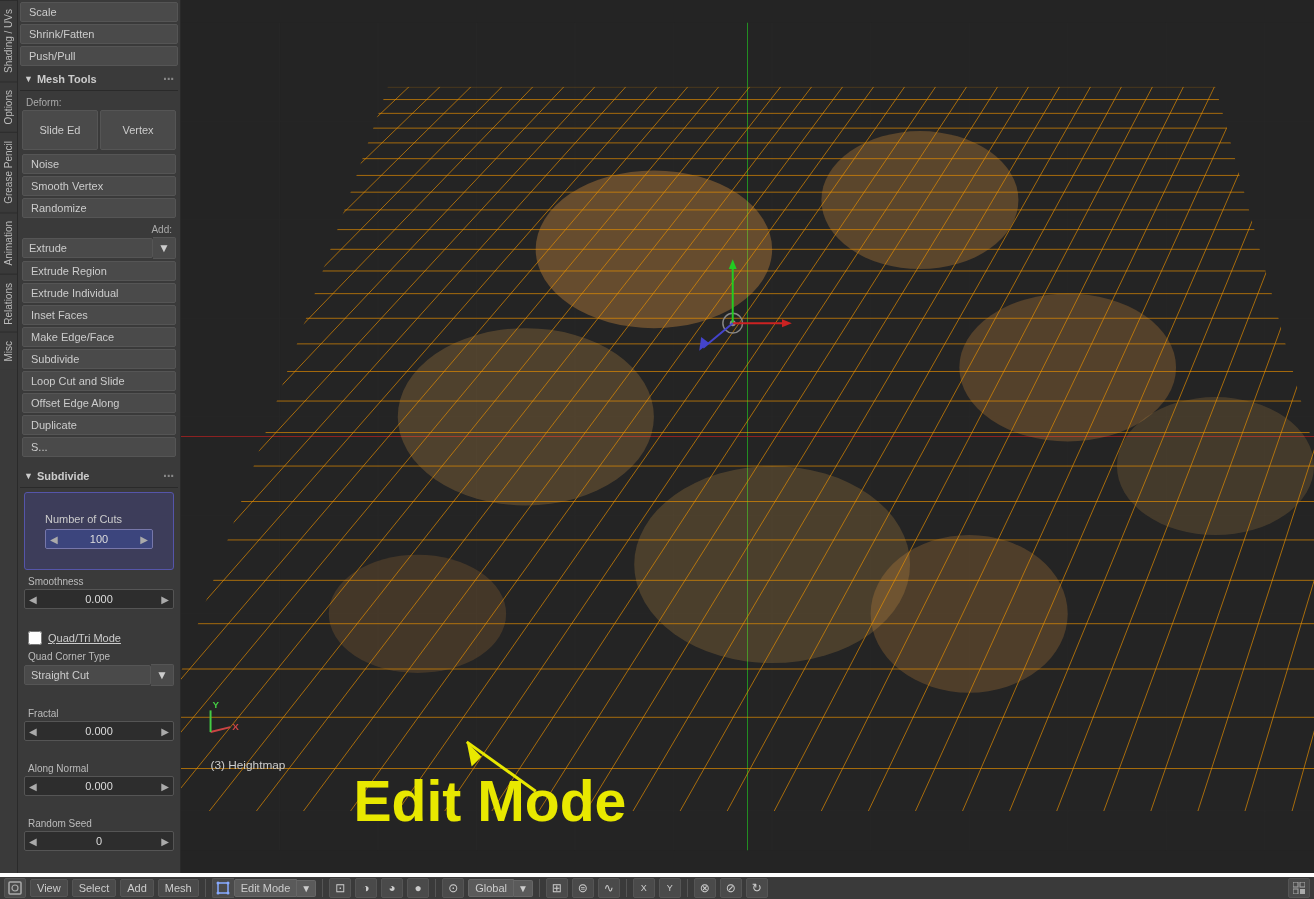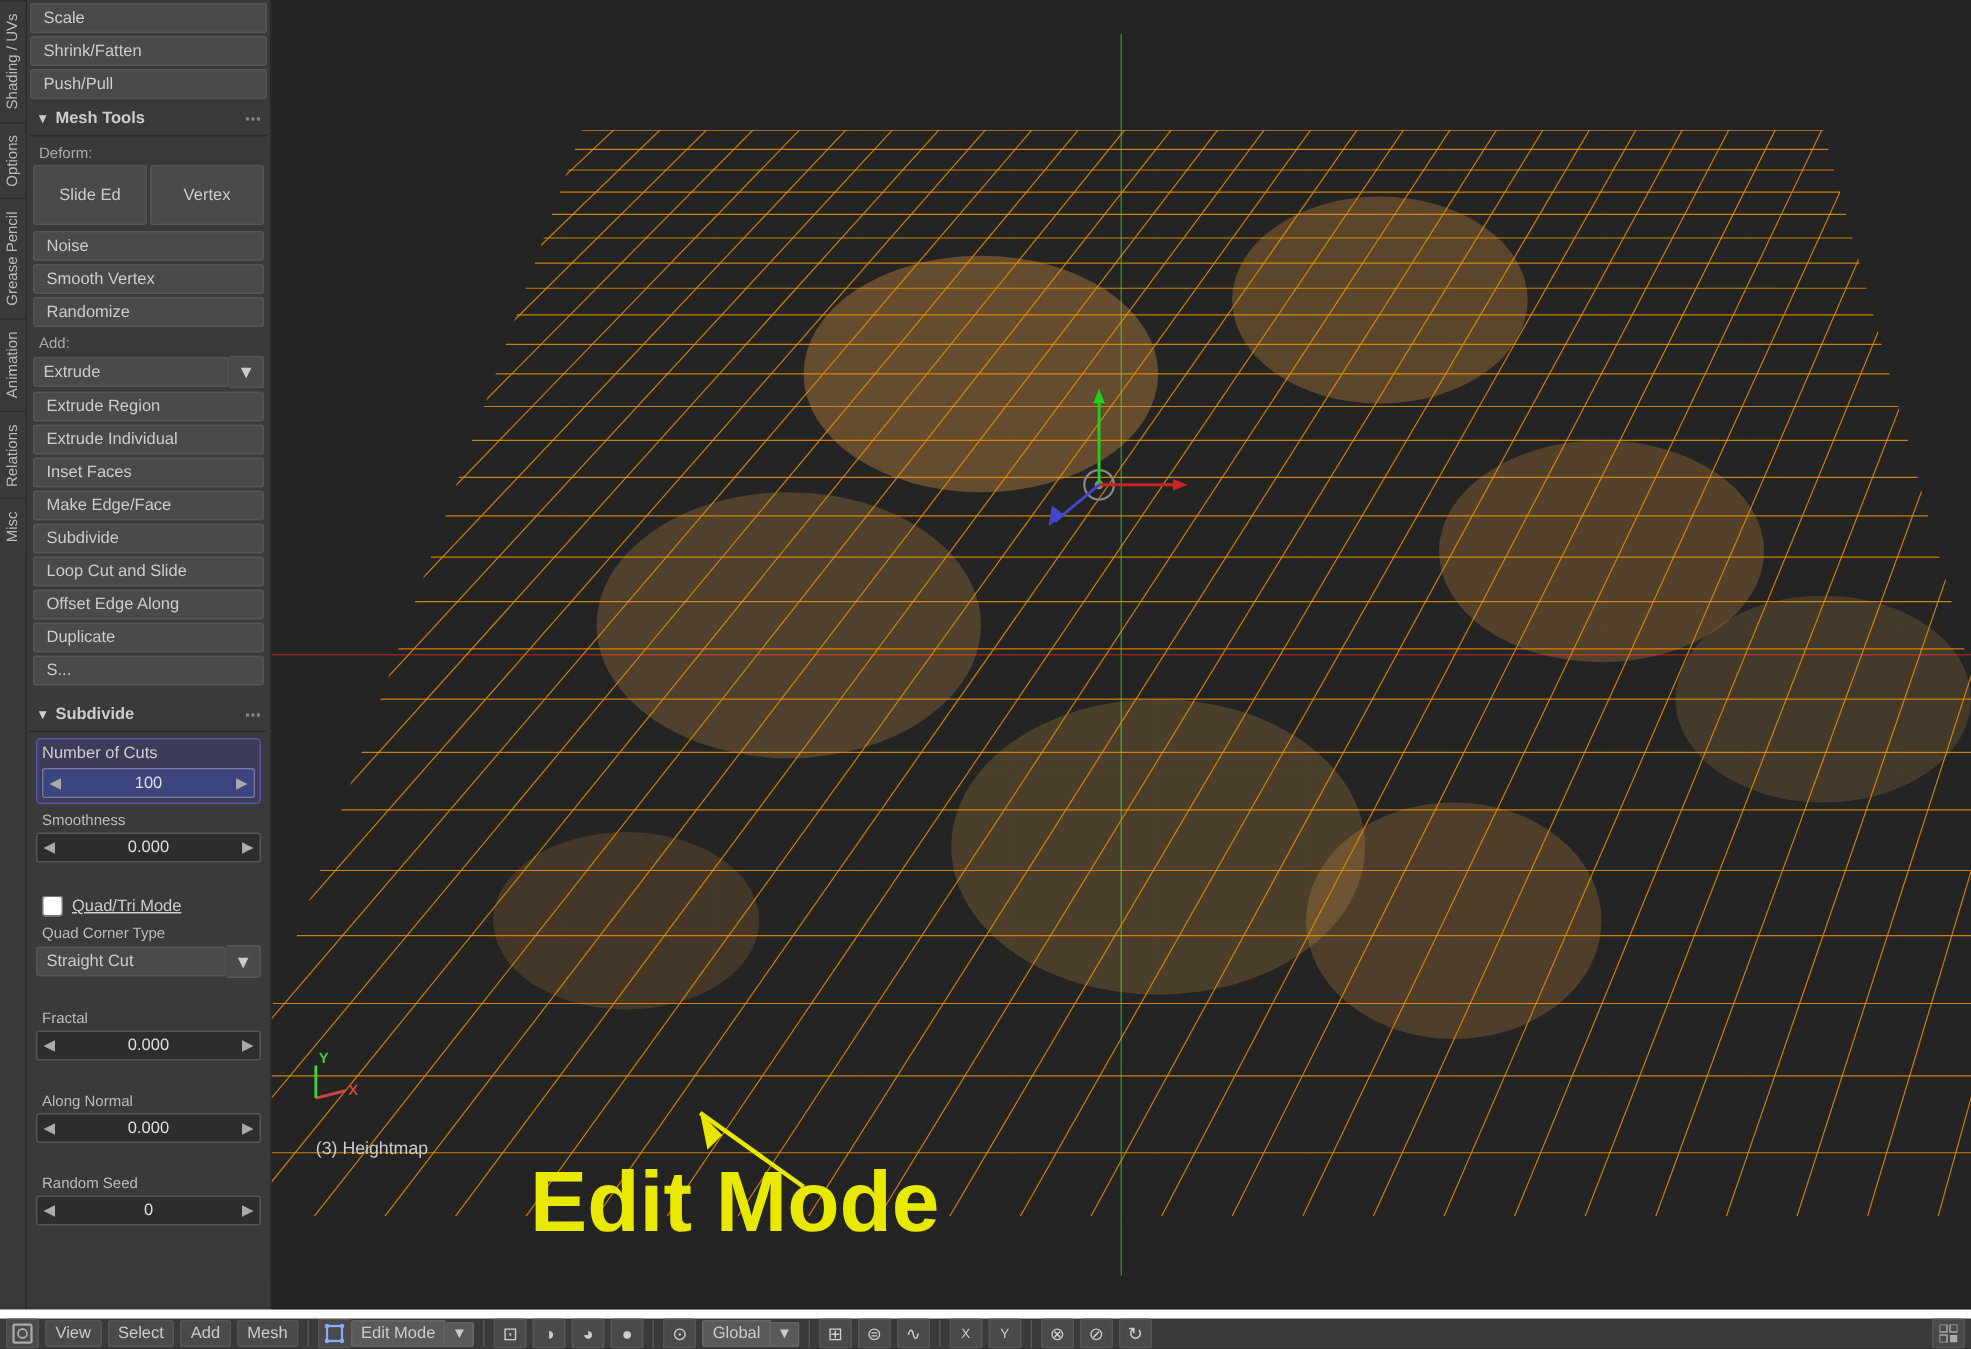--- a/index.html
+++ b/index.html
@@ -119,20 +119,21 @@
     .deform-label {
       font-size: 10px;
       color: #aaa;
       padding: 4px 4px 2px 4px;
     }
 
     .add-label {
       font-size: 10px;
       color: #aaa;
       padding: 4px 4px 2px 4px;
+      text-align: right;
     }
 
     .select-row {
       display: flex;
       align-items: center;
       margin-bottom: 2px;
     }
 
     .tool-select {
       flex: 1;
@@ -250,21 +251,21 @@
       flex: 1;
       position: relative;
       background: #242424;
       overflow: hidden;
     }
 
     
     .bottom-bar {
       height: 26px;
       background: #3a3a3a;
-      border-top: 6px solid #ffffff;
+      border-top: 4px solid #ffffff;
       display: flex;
       align-items: center;
       padding: 0 4px;
       gap: 4px;
     }
 
     .bottom-btn {
       background: #4a4a4a;
       border: 1px solid #555;
       border-radius: 2px;
@@ -322,21 +323,21 @@
       color: #ccc;
       font-size: 10px;
       cursor: pointer;
     }
 
     
     .number-of-cuts-section {
       background: #3d3d5a;
       border: 1px solid #5555aa;
       border-radius: 3px;
-      padding: 3px;
+      padding: 20px;
       margin-bottom: 4px;
     }
 
     .number-of-cuts-title {
       font-size: 11px;
       color: #ccc;
       margin-bottom: 4px;
     }
 
     

